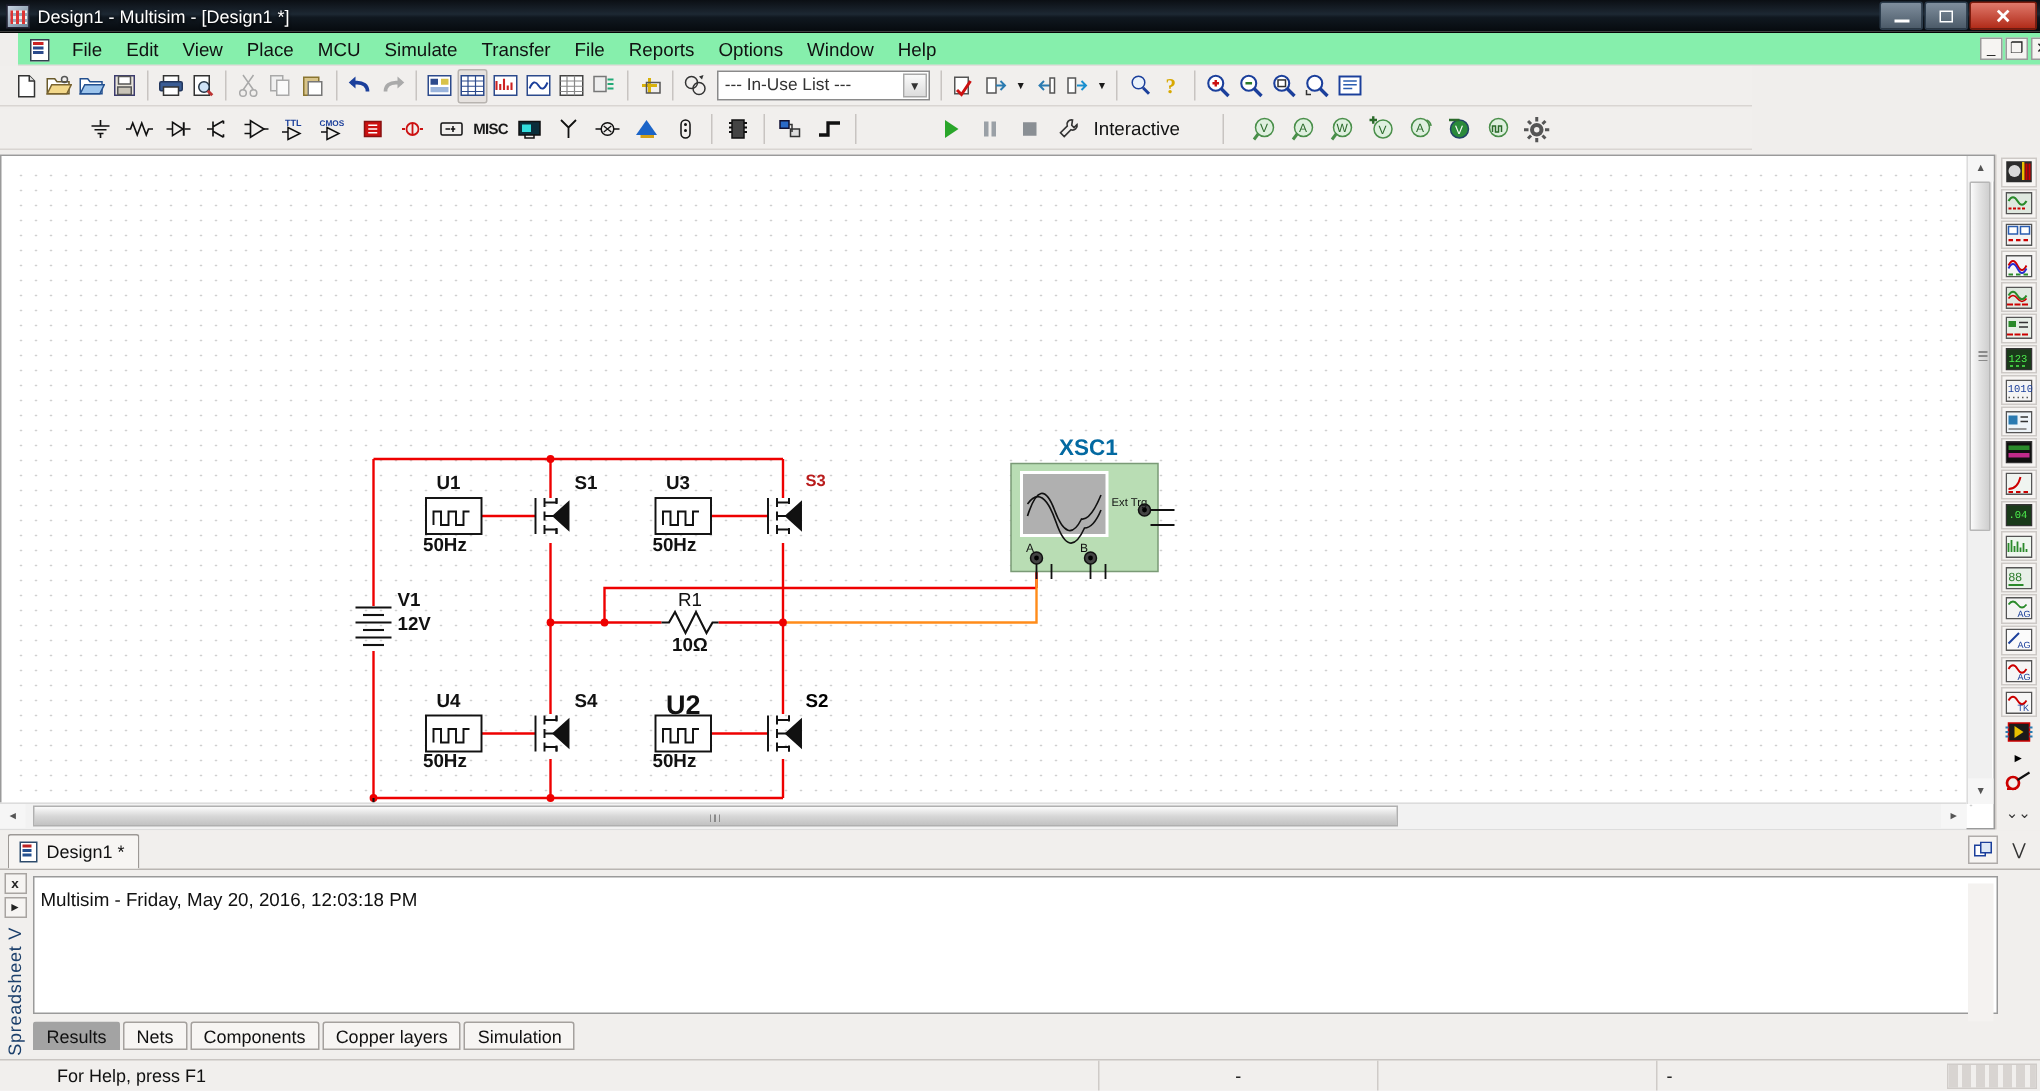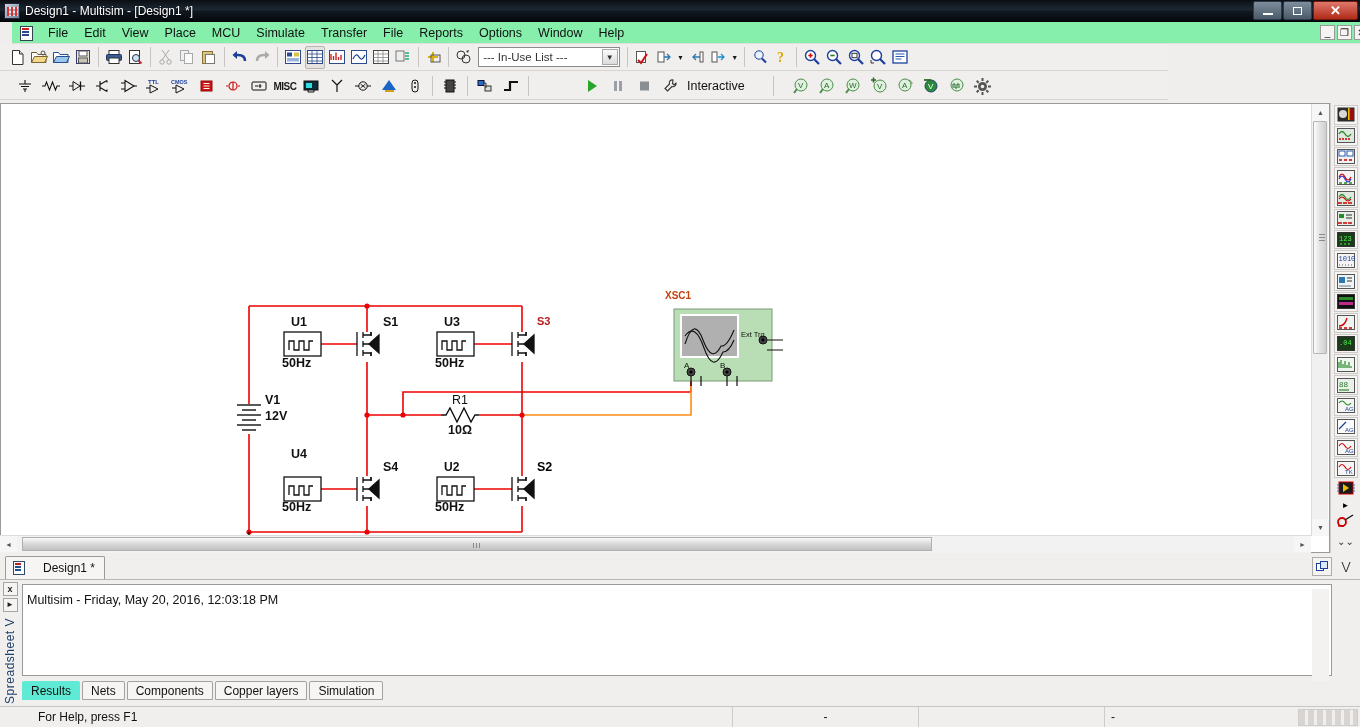--- a/index.html
+++ b/index.html
@@ -68,21 +68,21 @@
     font-size:10px; line-height: 13px; text-align:center; color:#222;
   }
 
   
   .toolbar {
     position: absolute; left:0; width: 1168px; height: 27px;
     background: #f1efed; display: flex; align-items: center;
     border-bottom: 1px solid #d9d5d2;
   }
   #toolbar-main { top: 44px; }
-  #toolbar-comp { top: 73px; }
+  #toolbar-comp { top: 73px; padding-left: 42px; }
   .tsep { width:1px; height:20px; background:#c8c4c1; margin:0 4px; }
   .tbtn {
     width: 24px; height: 23px; margin: 0 1px; position: relative;
     display:flex; align-items:center; justify-content:center;
     font-size: 13px; color:#1a1a1a; border:1px solid transparent; border-radius:2px;
   }
   .tbtn.sunken { border:1px solid #b8b4b0; background:#e6e2df; }
   .tbtn svg { display:block; }
   .tlabel { font-size:10px; font-weight:bold; letter-spacing:-0.5px; }
 
@@ -159,21 +159,21 @@
   }
 
   
   .tabstrip {
     position:absolute; left:0; top:554px; width:1360px; height:26px;
     background:#f1efed; border-bottom:1px solid #b9b5b2;
   }
   .doc-tab {
     position:absolute; left:5px; top:2px; height:23px; padding:0 9px 0 6px;
     background:#f7f5f3; border:1px solid #9d9996; border-bottom:none;
-    display:flex; align-items:center; gap:17px; font-size:12px; color:#111;
+    display:flex; align-items:center; gap:5px; font-size:12px; color:#111;
     border-radius: 2px 2px 0 0;
   }
   .doc-tab .dicon { width:14px; height:14px; position:relative; }
   .doc-tab .dicon:before {
     content:""; position:absolute; left:1px; top:0; width:10px; height:12px; background:#fff;
     border:1px solid #2d4a6b;
   }
   .doc-tab .dicon:after {
     content:""; position:absolute; left:3px; top:2px; width:6px; height:2px; background:#b22;
     box-shadow: 0 3px 0 #24508f, 0 6px 0 #24508f;
@@ -210,21 +210,21 @@
     background:#ffffff; border:1px solid #9a9a9a;
   }
   .ss-log { padding:8px 0 0 4px; font-size:12.5px; color:#111; }
   .ss-tabs {
     position:absolute; left:22px; top:99px; height:21px; display:flex; align-items:flex-end; gap:2px;
   }
   .ss-tab {
     height:19px; padding:0 8px; background:#f7f5f3; border:1px solid #a5a19e;
     font-size:12px; color:#111; display:flex; align-items:center; border-radius:2px 2px 0 0;
   }
-  .ss-tab.active { background:#5eead4; border-color:transparent; }
+  .ss-tab.active { background:#a3a3a3; border-color:transparent; }
   .ss-scroll-right {
     position:absolute; right:2px; top:4px; width:17px; height:92px; background:#f4f2f0;
   }
 
   
   .statusbar {
     position:absolute; left:0; top:706px; width:1360px; height:21px;
     background:#f1efed; border-top:1px solid #c9c5c2; display:flex; align-items:center;padding-left:32px;
   }
   .st-cell { height:21px; display:flex; align-items:center; padding-left:6px; font-size:12px; color:#111; }
@@ -827,35 +827,35 @@
 
     <div style="position:absolute; left:264px; top:289px; font-size:12.5px; font-weight:bold; color:#111;">V1</div>
     <div style="position:absolute; left:264px; top:305px; font-size:12.5px; font-weight:bold; color:#111;">12V</div>
 
     <div style="position:absolute; left:290px; top:211px; font-size:12.5px; font-weight:bold; color:#111;">U1</div>
     <div style="position:absolute; left:281px; top:252px; font-size:12.5px; font-weight:bold; color:#111;">50Hz</div>
 
     <div style="position:absolute; left:443px; top:211px; font-size:12.5px; font-weight:bold; color:#111;">U3</div>
     <div style="position:absolute; left:434px; top:252px; font-size:12.5px; font-weight:bold; color:#111;">50Hz</div>
 
-    <div style="position:absolute; left:290px; top:343px; font-size:12.5px; font-weight:bold; color:#111;">U4</div>
+    <div style="position:absolute; left:290px; top:356px; font-size:12.5px; font-weight:bold; color:#111;">U4</div>
     <div style="position:absolute; left:281px; top:396px; font-size:12.5px; font-weight:bold; color:#111;">50Hz</div>
 
-    <div style="position:absolute; left:443px; top:356px; font-size:12px; font-weight:bold; color:#111;">U2</div>
+    <div style="position:absolute; left:443px; top:356px; font-size:18px; font-weight:bold; color:#111;">U2</div>
     <div style="position:absolute; left:434px; top:396px; font-size:12.5px; font-weight:bold; color:#111;">50Hz</div>
 
     <div style="position:absolute; left:382px; top:211px; font-size:12.5px; font-weight:bold; color:#111;">S1</div>
     <div style="position:absolute; left:536px; top:211px; font-size:11px; font-weight:bold; color:#b91c1c;">S3</div>
     <div style="position:absolute; left:382px; top:356px; font-size:12.5px; font-weight:bold; color:#111;">S4</div>
     <div style="position:absolute; left:536px; top:356px; font-size:12.5px; font-weight:bold; color:#000000;">S2</div>
 
     <div style="position:absolute; left:451px; top:289px; font-size:12.5px; font-weight:normal; color:#111;">R1</div>
     <div style="position:absolute; left:447px; top:319px; font-size:12.5px; font-weight:bold; color:#111;">10Ω</div>
 
-    <div style="position:absolute; left:664px; top:186px; font-size:10px; font-weight:bold; color:#c2410c;">XSC1</div>
+    <div style="position:absolute; left:705px; top:186px; font-size:15px; font-weight:bold; color:#0369a1;">XSC1</div>
   </div>
 
   <div class="vscroll">
     <div class="sb-arrow" style="top:0">▲</div>
     <div class="track"></div>
     <div class="thumb"></div>
     <div class="sb-arrow" style="bottom:0">▼</div>
   </div>
 
   <div class="hscroll">

